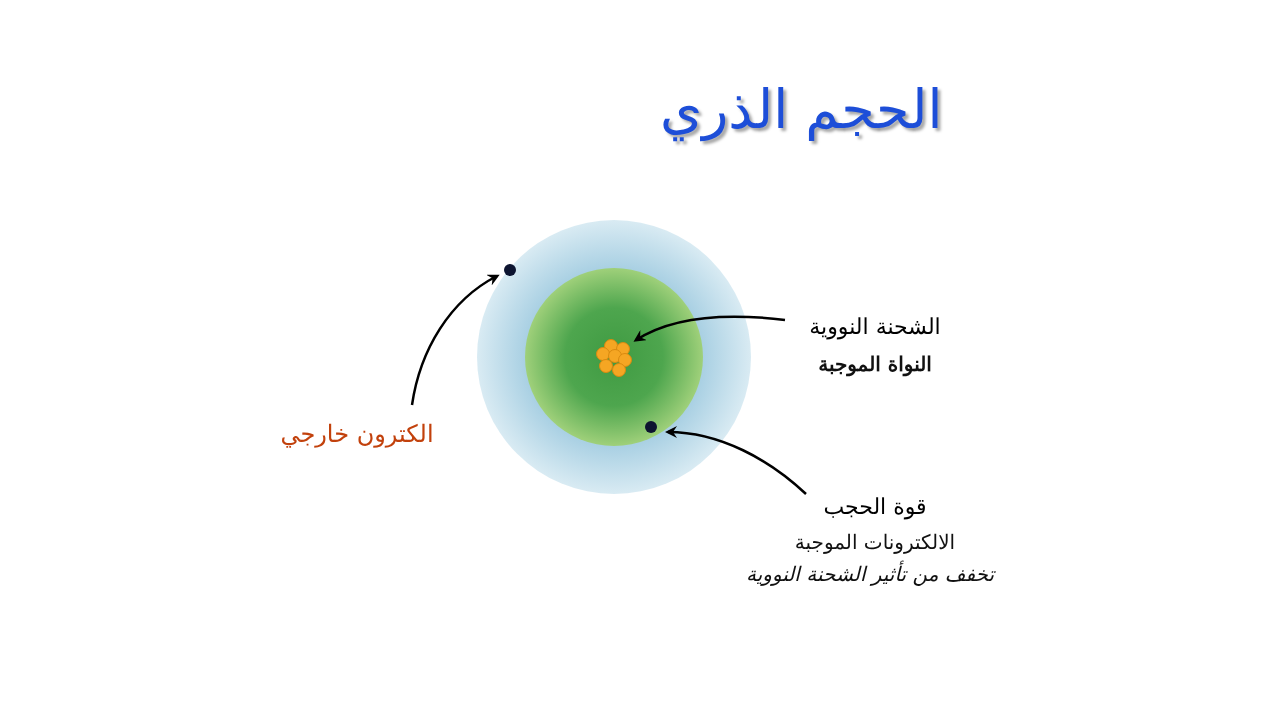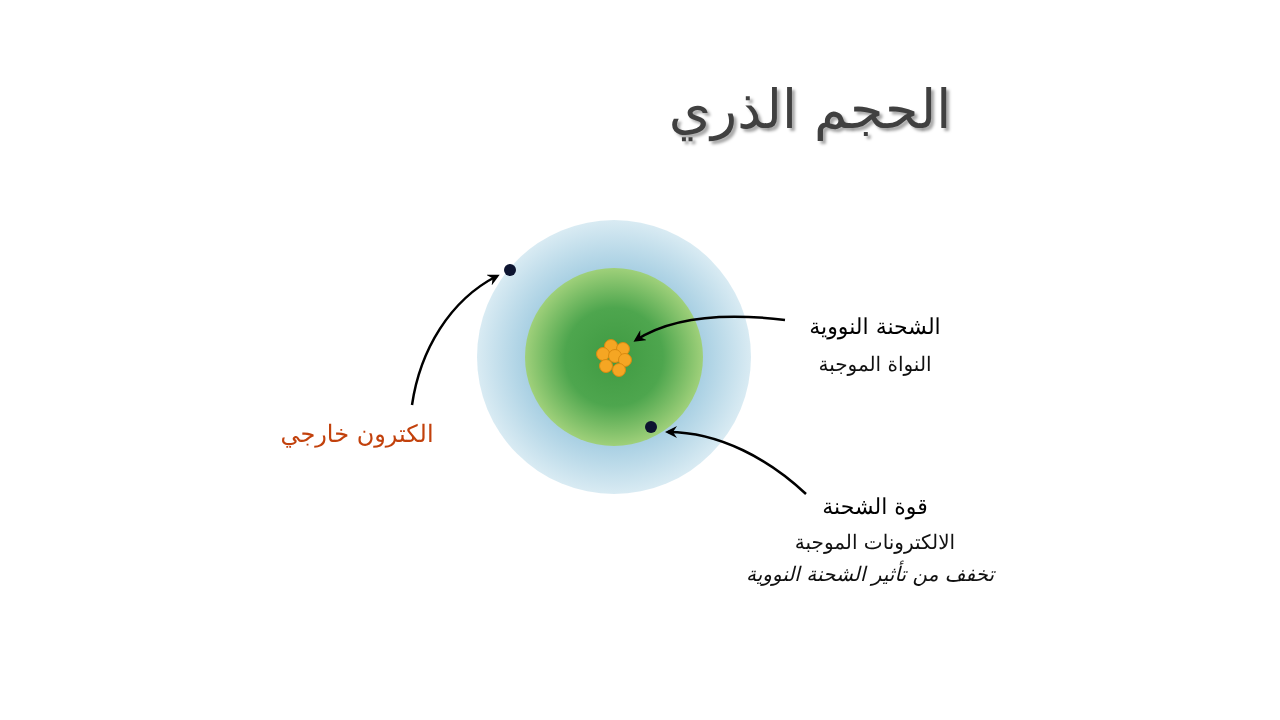--- a/index.html
+++ b/index.html
@@ -1,19 +1,19 @@
 <!DOCTYPE html>
 <html><head>
 <meta charset="utf-8">
 <style>
   html, body { margin:0; padding:0; background:#ffffff; }
   body { width:1280px; height:720px; position:relative; overflow:hidden; }
   .title {
-    position:absolute; left:660px; top:78px; width:300px; text-align:center;
-    font-family:"DejaVu Serif", serif; font-size:54px; color:#404040;
+    position:absolute; left:660px; top:78px; width:300px; text-align:left;
+    font-family:"DejaVu Serif", serif; font-size:54px; color:#1d4ed8;
     text-shadow: 3px 3px 3px rgba(0,0,0,0.35);
     direction:rtl;
   }
   svg.diagram { position:absolute; left:0; top:0; }
   .lbl { position:absolute; font-family:"DejaVu Serif", serif; direction:rtl; text-align:center; }
   .red { color:#000000; font-size:22px; }
   .black { color:#111; font-size:20px; }
   .blue { color:#c2410c; font-size:24px; }
 </style>
 </head>
@@ -59,17 +59,17 @@
   <circle cx="651" cy="427" r="6" fill="#0d1430"></circle>
 
   <path d="M412,405 C420,350 450,300 497,276" stroke="#000" stroke-width="2.5" fill="none" marker-end="url(#arrowhead)"></path>
   <path d="M785,320 C720,312 670,318 636,340" stroke="#000" stroke-width="2.5" fill="none" marker-end="url(#arrowhead)"></path>
   <path d="M806,494 C770,460 720,432 668,432" stroke="#000" stroke-width="2.5" fill="none" marker-end="url(#arrowhead)"></path>
 </svg>
 
 <div class="lbl blue" style="left:262px; top:420px; width:190px;">الكترون خارجي</div>
 
 <div class="lbl red" style="left:780px; top:314px; width:190px;">الشحنة النووية</div>
-<div class="lbl black" style="left:780px; top:352px; width:190px;">النواة الموجبة</div>
+<div class="lbl black" style="left:780px; top:352px; width:190px;font-weight:bold;">النواة الموجبة</div>
 
-<div class="lbl red" style="left:740px; top:494px; width:270px;">قوة الشحنة</div>
+<div class="lbl red" style="left:740px; top:494px; width:270px;">قوة الحجب</div>
 <div class="lbl black" style="left:730px; top:530px; width:290px;">الالكترونات الموجبة</div>
 <div class="lbl black" style="left:720px; top:562px; width:300px;font-style:italic;">تخفف من تأثير الشحنة النووية</div>
 
 </body></html>

